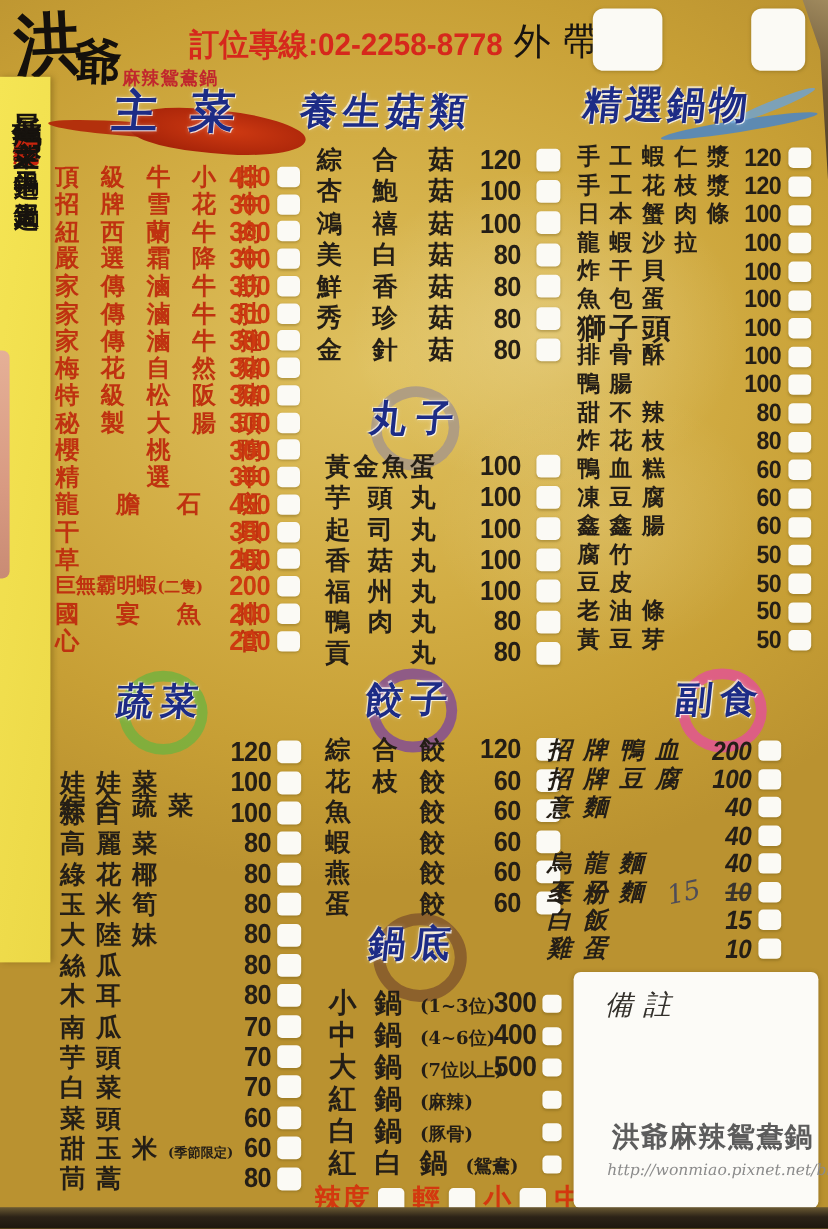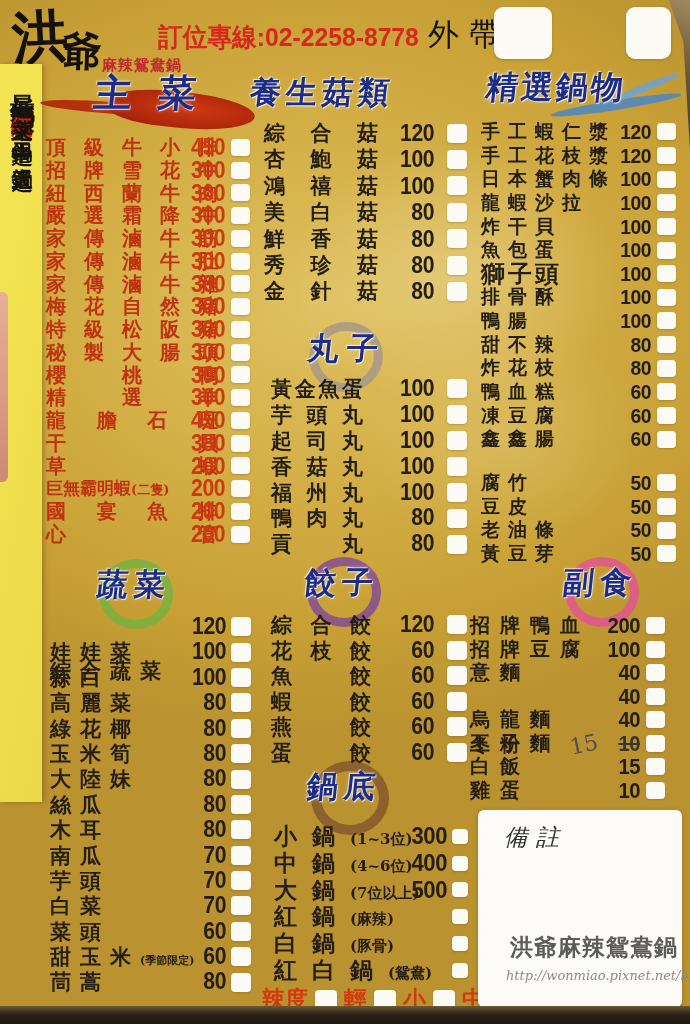--- a/index.html
+++ b/index.html
@@ -509,21 +509,21 @@
       <div class="mrow" style="height: 23.65px; line-height: 23.65px;">
         <div class="mname" style="color: rgb(36, 30, 22); font-size: 19px;"><span class="ch" style="width: 27px;">凍</span><span class="ch" style="width: 27px;">豆</span><span class="ch" style="width: 27px;">腐</span></div>
         <div class="mprice" style="right: 29px; font-size: 21px; color: rgb(36, 30, 22);">60</div>
         <div class="mcb" style="left: 176px; top: 3.325px; width: 19px; height: 17px;"></div>
       </div>
       <div class="mrow" style="height: 23.65px; line-height: 23.65px;">
         <div class="mname" style="color: rgb(36, 30, 22); font-size: 19px;"><span class="ch" style="width: 27px;">鑫</span><span class="ch" style="width: 27px;">鑫</span><span class="ch" style="width: 27px;">腸</span></div>
         <div class="mprice" style="right: 29px; font-size: 21px; color: rgb(36, 30, 22);">60</div>
         <div class="mcb" style="left: 176px; top: 3.325px; width: 19px; height: 17px;"></div>
       </div>
-      <div class="mrow" style="height: 23.65px; line-height: 23.65px; margin-top: 20px;">
+      <div class="mrow" style="height: 23.65px; line-height: 23.65px;">
         <div class="mname" style="color: rgb(36, 30, 22); font-size: 19px;"><span class="ch" style="width: 27px;">腐</span><span class="ch" style="width: 27px;">竹</span></div>
         <div class="mprice" style="right: 29px; font-size: 21px; color: rgb(36, 30, 22);">50</div>
         <div class="mcb" style="left: 176px; top: 3.325px; width: 19px; height: 17px;"></div>
       </div>
       <div class="mrow" style="height: 23.65px; line-height: 23.65px;">
         <div class="mname" style="color: rgb(36, 30, 22); font-size: 19px;"><span class="ch" style="width: 27px;">豆</span><span class="ch" style="width: 27px;">皮</span></div>
         <div class="mprice" style="right: 29px; font-size: 21px; color: rgb(36, 30, 22);">50</div>
         <div class="mcb" style="left: 176px; top: 3.325px; width: 19px; height: 17px;"></div>
       </div>
       <div class="mrow" style="height: 23.65px; line-height: 23.65px;">
@@ -688,21 +688,21 @@
       </div>
       <div class="mrow" style="height: 26.8px; line-height: 26.8px;">
         <div class="mname" style="color: rgb(36, 30, 22); font-size: 23px;"><span class="ch" style="width: 38px;">白</span><span class="ch" style="width: 38px;">鍋</span><span class="mnote" style="font-size: 15px;">(豚骨)</span></div>
         <div class="mcb" style="left: 178px; top: 5.9px; width: 16px; height: 15px;"></div>
       </div>
       <div class="mrow" style="height: 26.8px; line-height: 26.8px;">
         <div class="mname" style="color: rgb(36, 30, 22); font-size: 23px;"><span class="ch" style="width: 38px;">紅</span><span class="ch" style="width: 38px;">白</span><span class="ch" style="width: 38px;">鍋</span><span class="mnote" style="font-size: 15px;">(鴛鴦)</span></div>
         <div class="mcb" style="left: 178px; top: 5.9px; width: 16px; height: 15px;"></div>
       </div>
     </div>
-  <div class="sec-items" style="left: 470px; top: 614px; width: 199px;">
+  <div class="sec-items" style="left: 456px; top: 614px; width: 199px; font-style: italic;">
       <div class="mrow" style="height: 23.5px; line-height: 23.5px;">
         <div class="mname" style="color: rgb(36, 30, 22); font-size: 20px;"><span class="ch" style="width: 30px;">招</span><span class="ch" style="width: 30px;">牌</span><span class="ch" style="width: 30px;">鴨</span><span class="ch" style="width: 30px;">血</span></div>
         <div class="mprice" style="right: 29px; font-size: 22px; color: rgb(36, 30, 22);">200</div>
         <div class="mcb" style="left: 176px; top: 3.25px; width: 19px; height: 17px;"></div>
       </div>
       <div class="mrow" style="height: 23.5px; line-height: 23.5px;">
         <div class="mname" style="color: rgb(36, 30, 22); font-size: 20px;"><span class="ch" style="width: 30px;">招</span><span class="ch" style="width: 30px;">牌</span><span class="ch" style="width: 30px;">豆</span><span class="ch" style="width: 30px;">腐</span></div>
         <div class="mprice" style="right: 29px; font-size: 22px; color: rgb(36, 30, 22);">100</div>
         <div class="mcb" style="left: 176px; top: 3.25px; width: 19px; height: 17px;"></div>
       </div>

